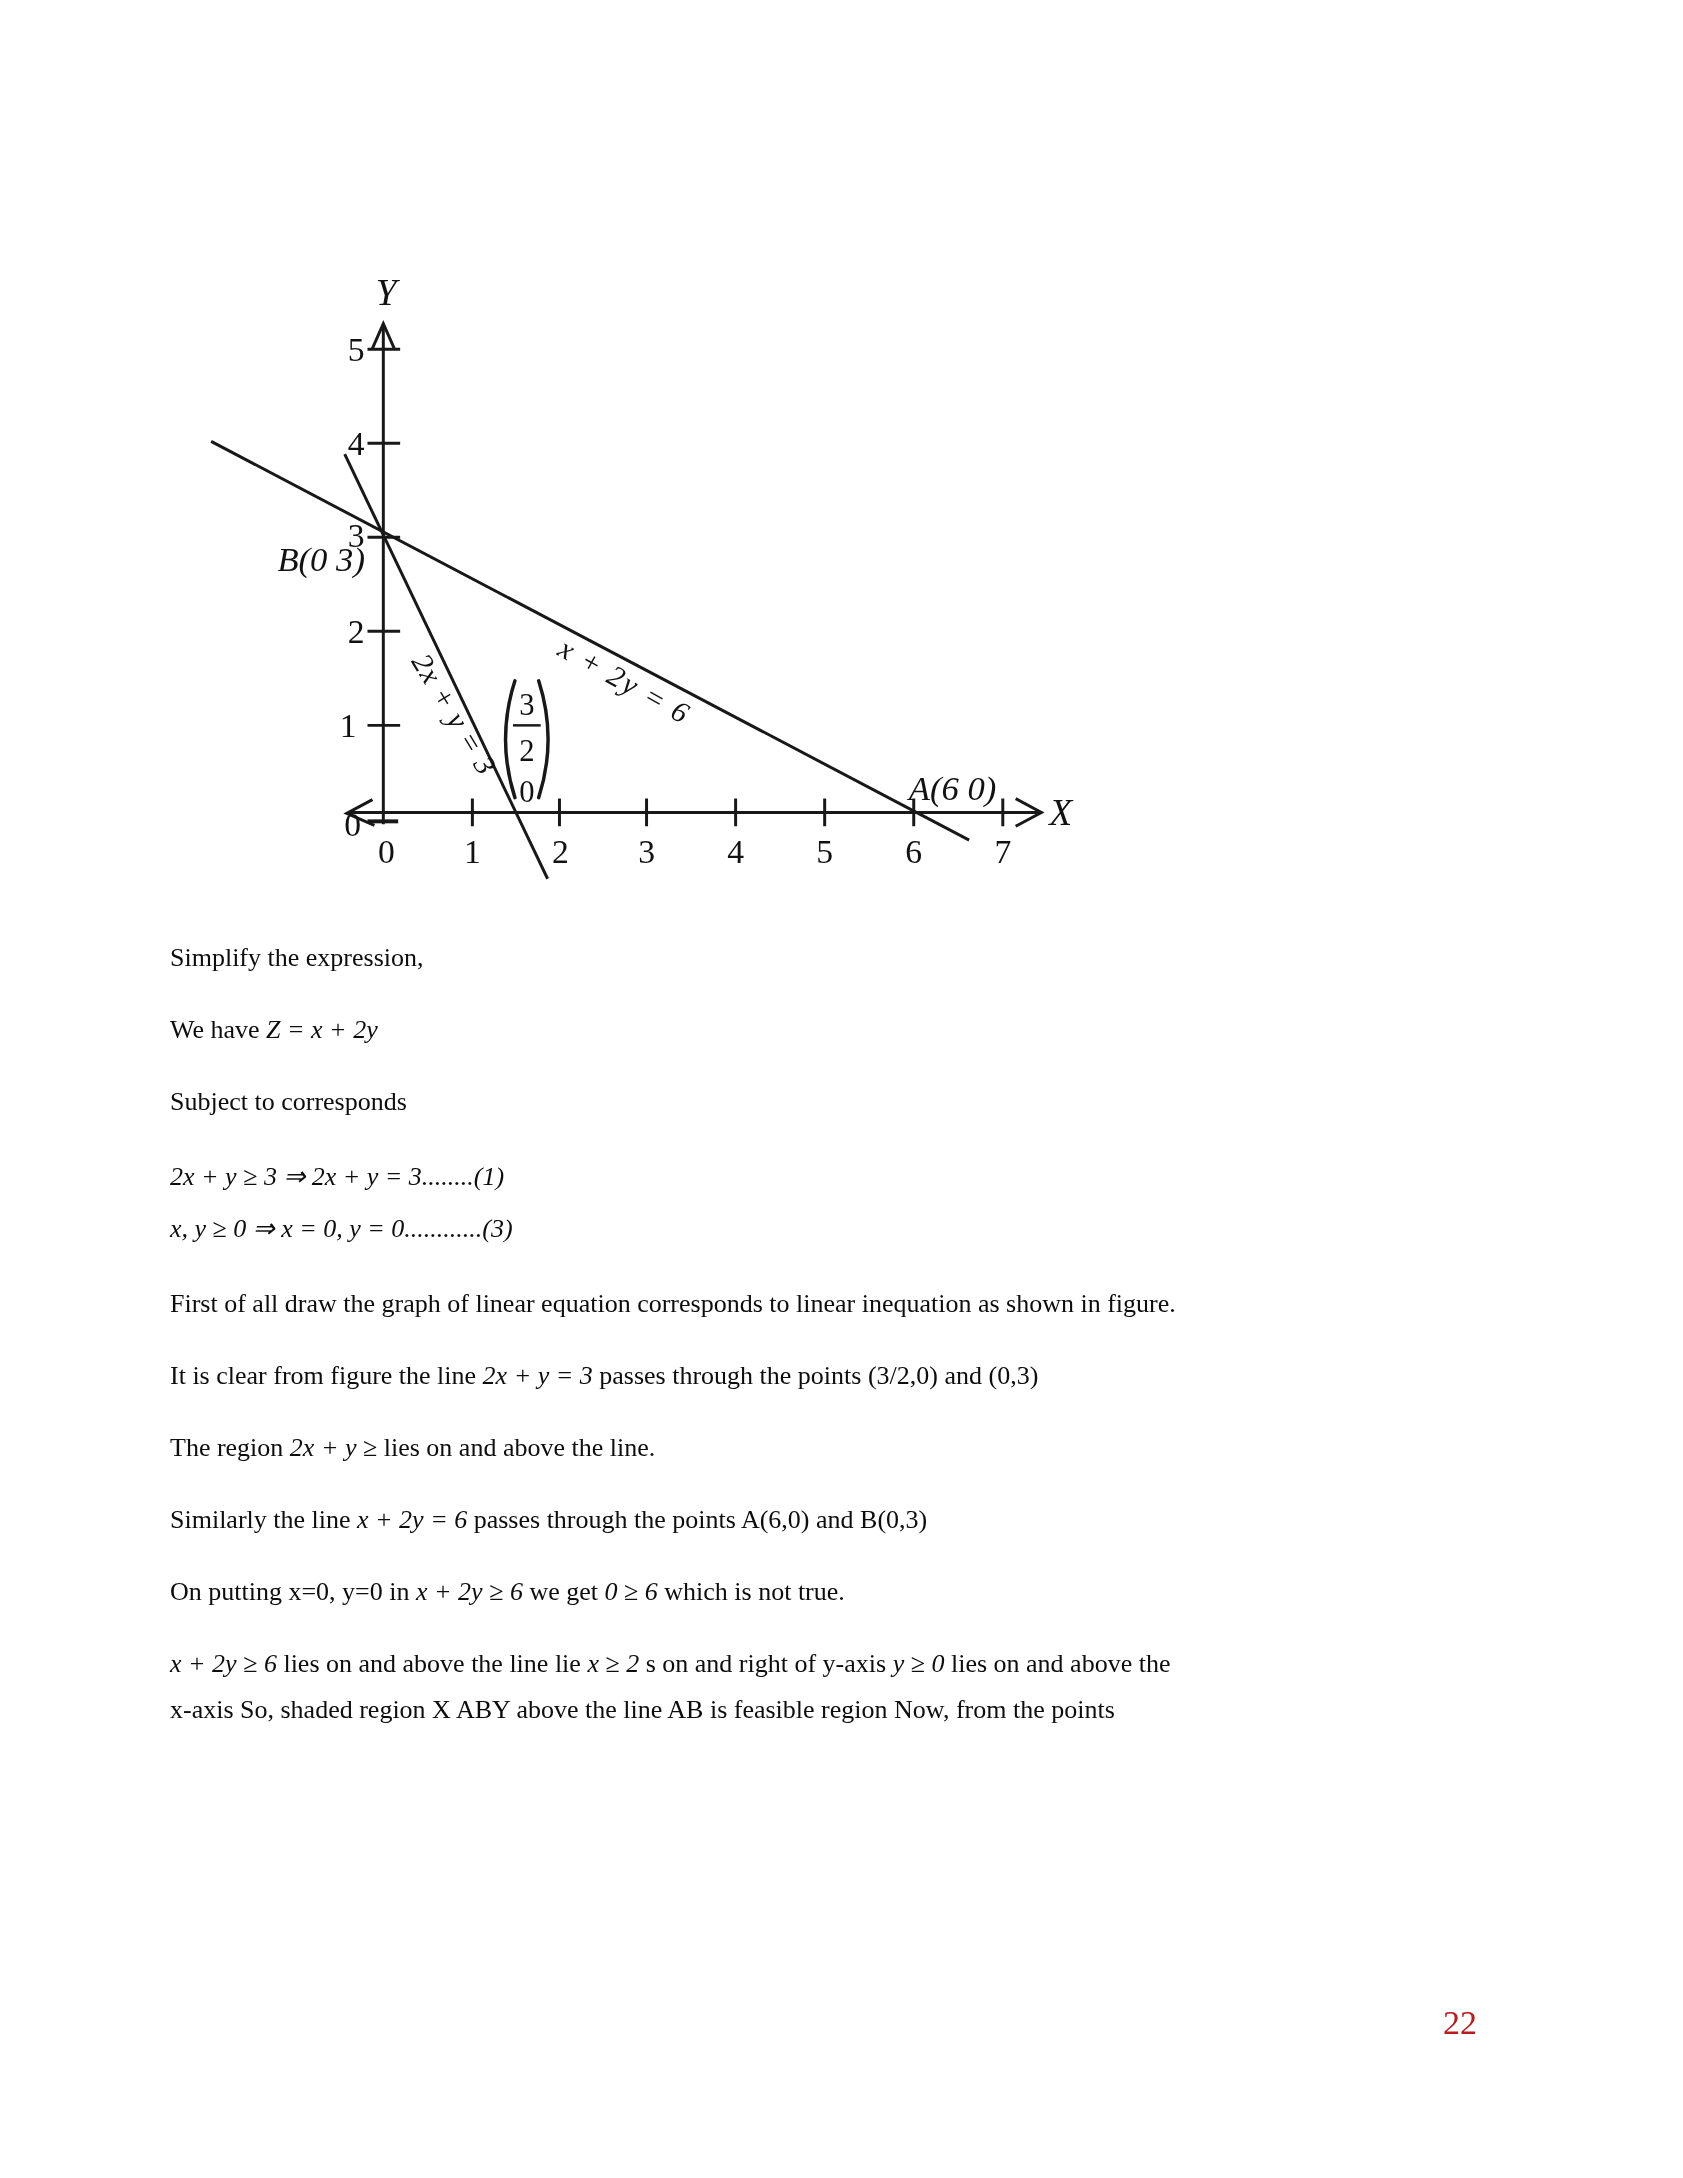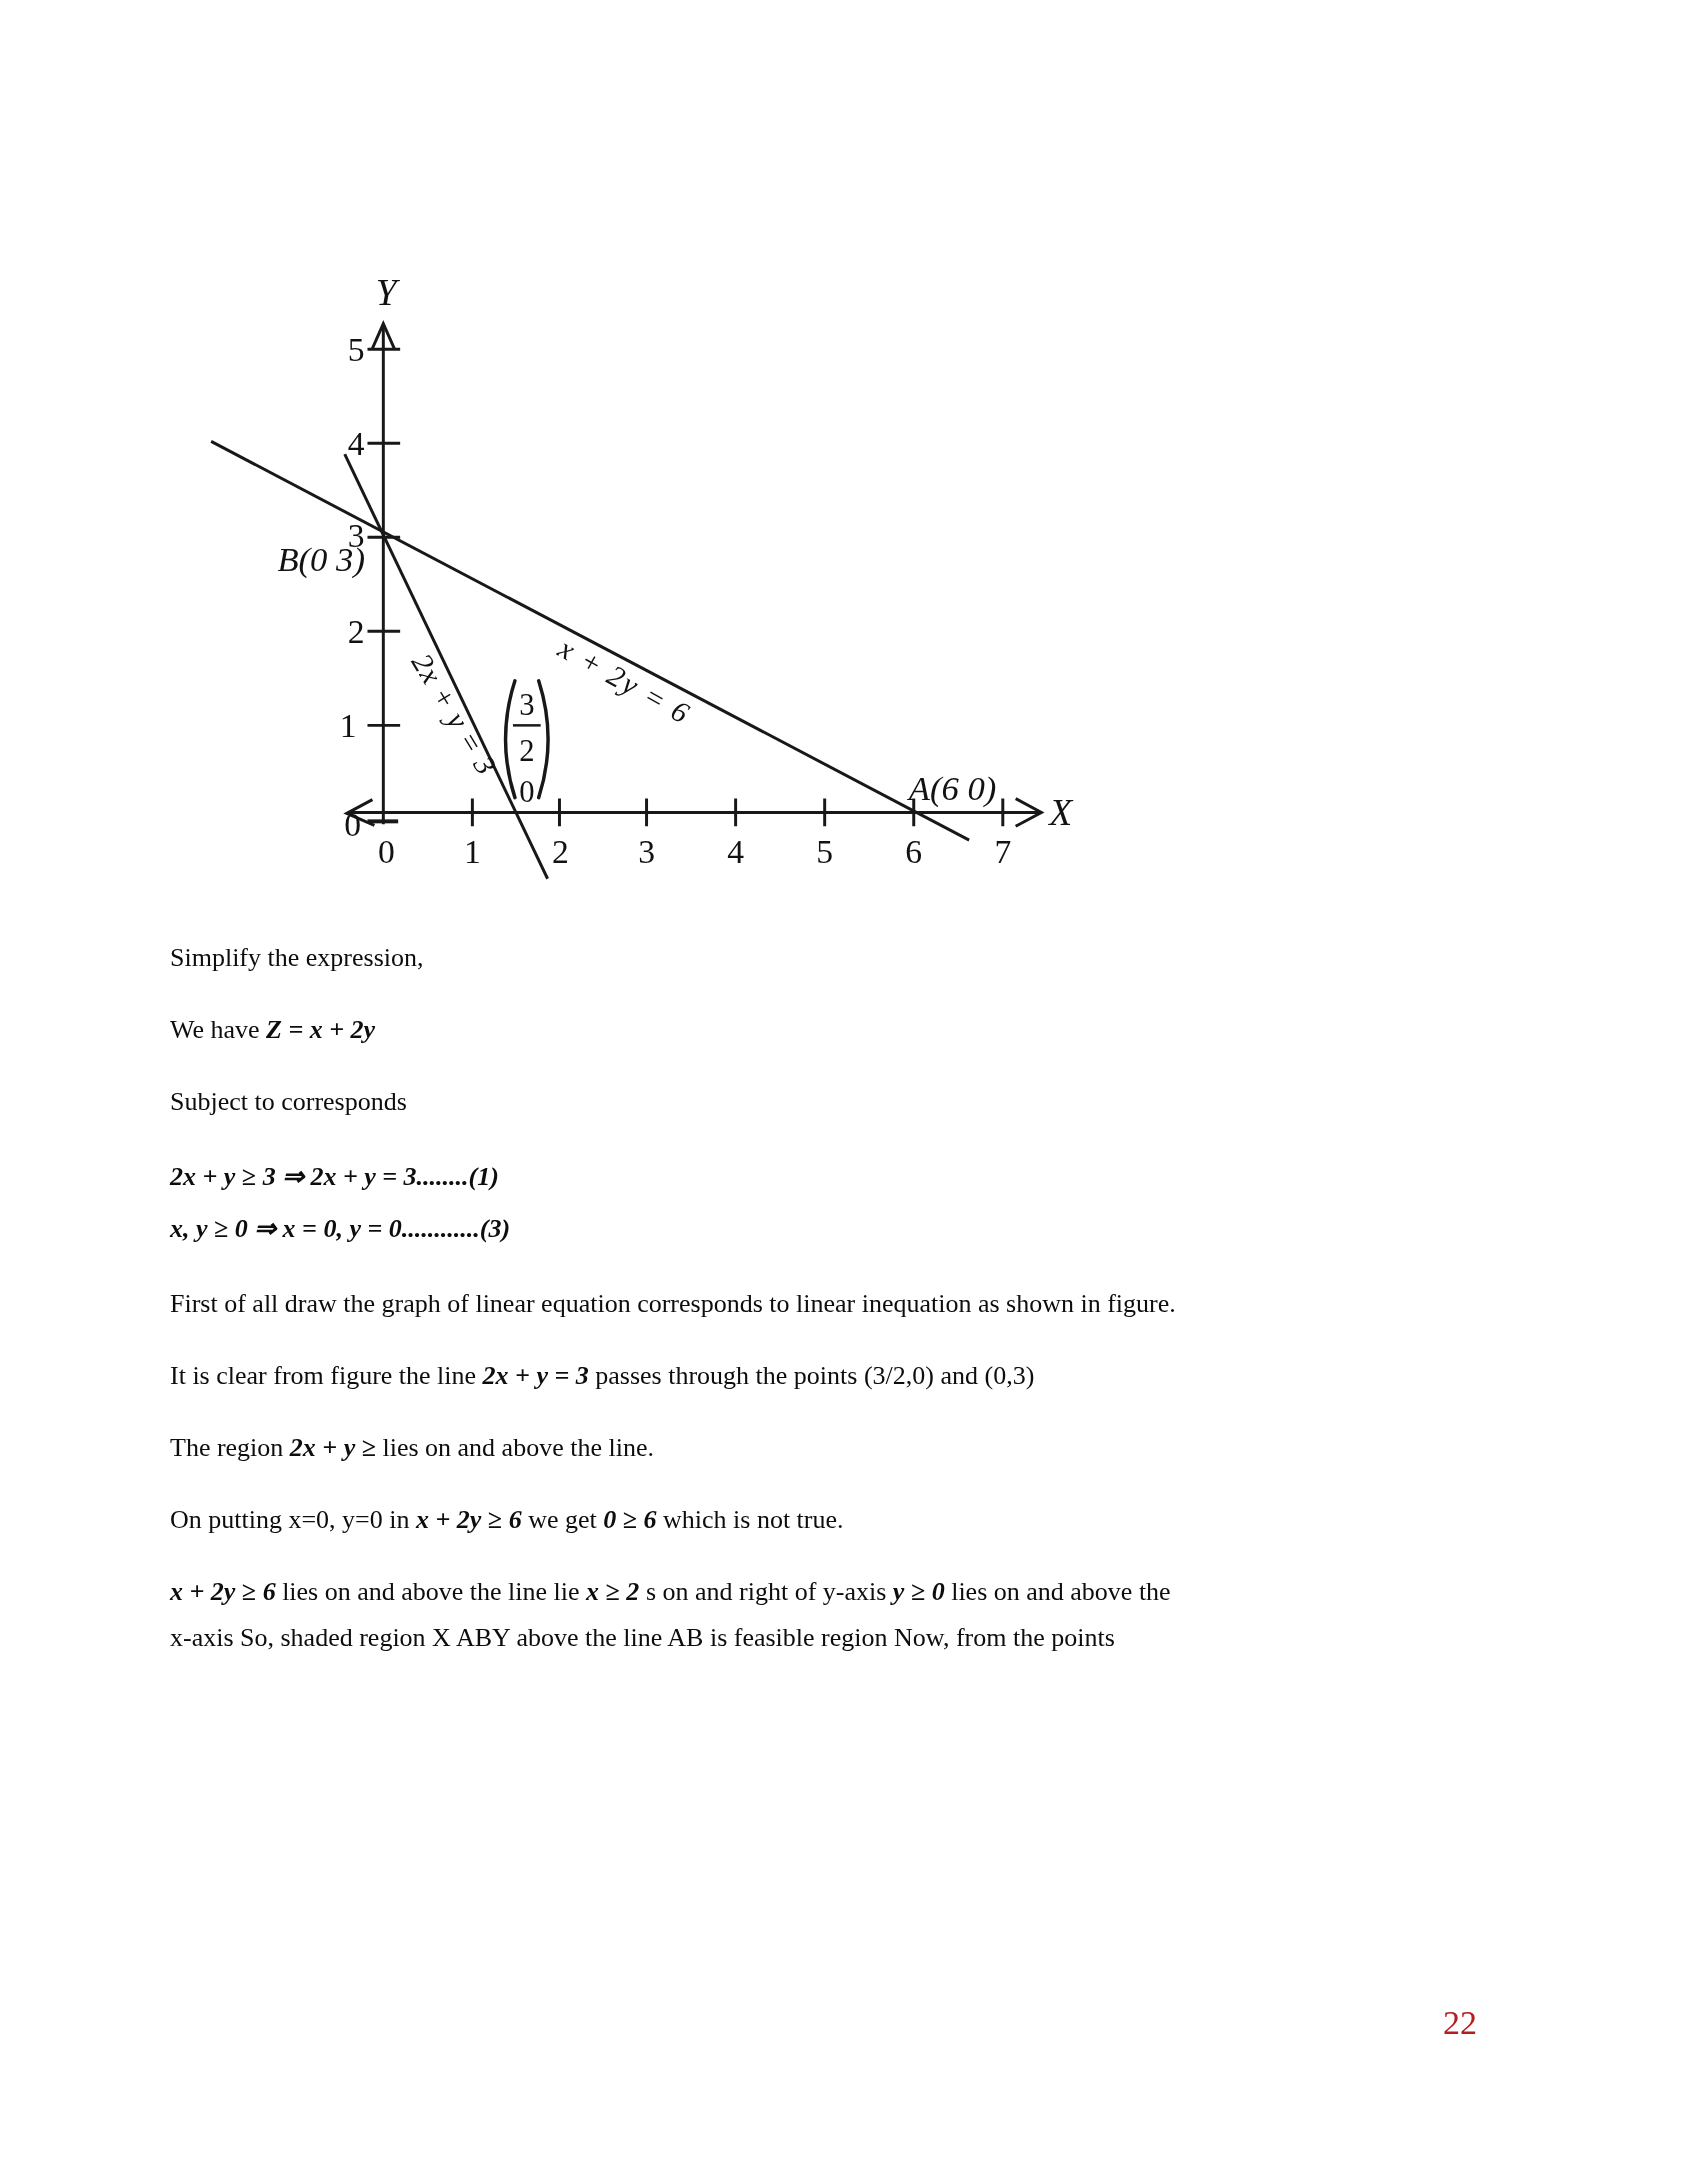--- a/index.html
+++ b/index.html
@@ -10,21 +10,21 @@
   #figure-wrap{position:absolute;left:0;top:0;width:1683px;height:950px;}
   svg{position:absolute;left:0;top:0;}
   .fig-stroke{stroke:#181818;fill:none;}
   .fig-text{font-family:"Liberation Serif", serif;fill:#121212;}
   .fig-italic{font-style:italic;}
   #body-text{position:absolute;left:170px;top:935px;width:1445px;}
   .para{font-size:26px;line-height:46px;margin:0 0 26px 0;white-space:nowrap;}
   .para.tight .line{line-height:52px;}
   .para.lastblock{margin-top:16px;}
   .para.lastblock .line{line-height:46px;}
-  .math{font-style:italic;font-weight:bold;}
+  .math{font-style:italic;}
   #page-number{
     position:absolute;left:1443px;top:2004px;font-family:Liberation Serif, serif;
     font-size:34px;color:#b91c1c;
   }
 </style>
 </head>
 <body>
 
 <div id="figure-wrap">
   <svg width="1683" height="950" viewBox="0 0 1700 960">
@@ -95,20 +95,23 @@
     <div class="para">
       <div class="line"><span>First of all draw the graph of linear equation corresponds to linear inequation as shown in figure.</span></div>
     </div>
     <div class="para">
       <div class="line"><span>It is clear from figure the line  </span><span class="math">2x + y = 3</span><span> passes through the points (3/2,0) and (0,3)</span></div>
     </div>
     <div class="para">
       <div class="line"><span>The region  </span><span class="math">2x + y ≥</span><span> lies on and above the line.</span></div>
     </div>
     <div class="para">
+      <div class="line"><span>Similarly the line  </span><span class="math">x + 2y = 6</span><span> passes through the points A(6,0) and B(0,3)</span></div>
+    </div>
+    <div class="para">
       <div class="line"><span>On putting x=0, y=0 in  </span><span class="math">x + 2y ≥ 6</span><span> we get  </span><span class="math">0 ≥ 6</span><span> which is not true.</span></div>
     </div>
     <div class="para lastblock">
       <div class="line"><span class="math">x + 2y ≥ 6</span><span> lies on  and above the line lie </span><span class="math">x ≥ 2</span><span> s on and right of y-axis  </span><span class="math">y ≥ 0</span><span> lies on and above the</span></div>
       <div class="line"><span>x-axis So, shaded region X ABY above the line AB is feasible region Now, from the points</span></div>
     </div>
   </div>
 
 <div id="page-number">22</div>
 

